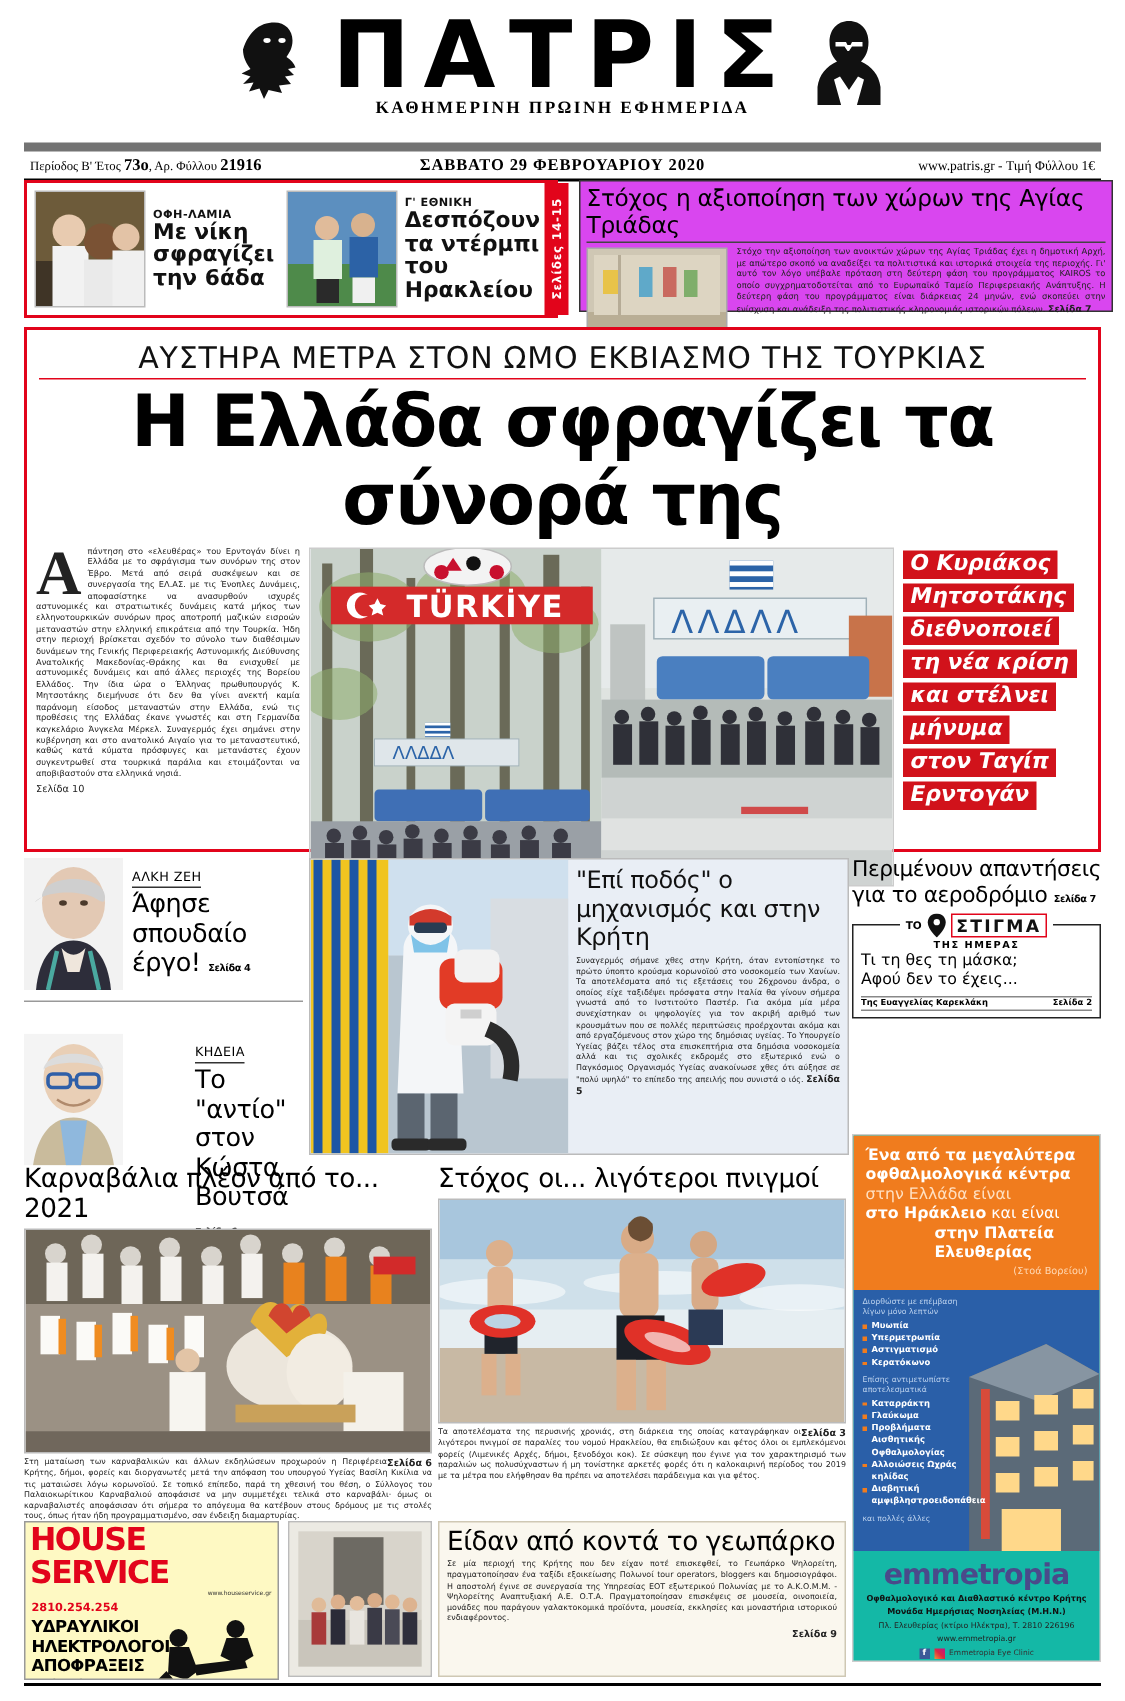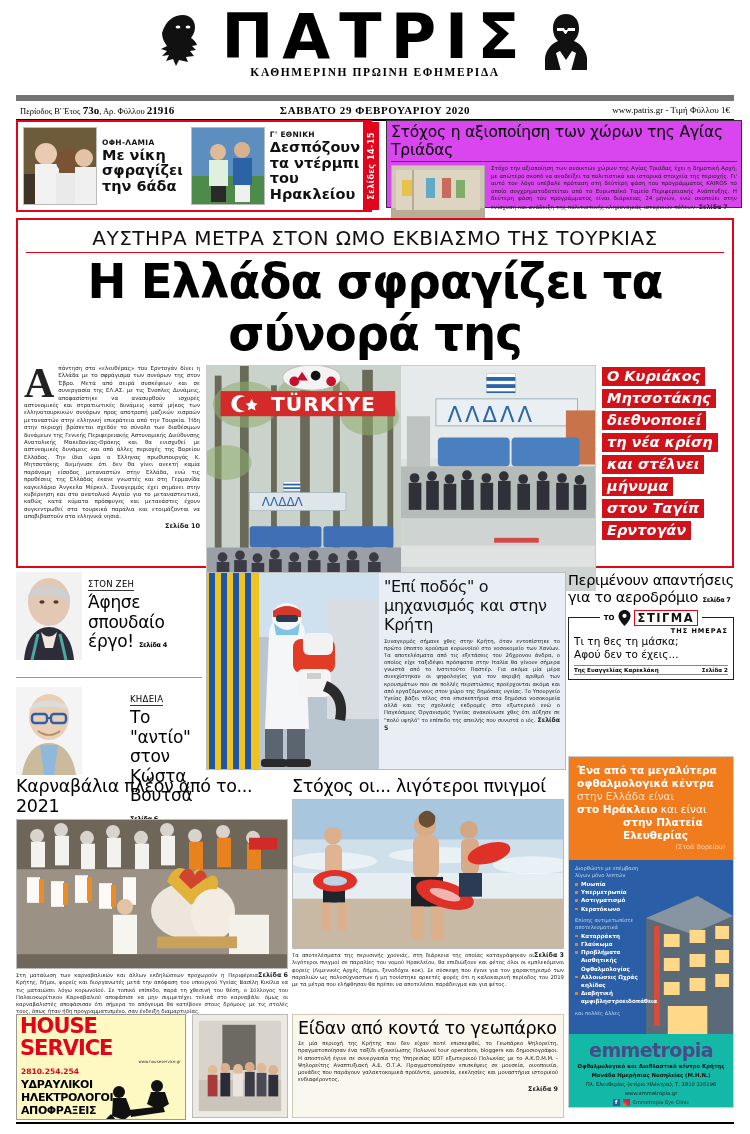--- a/index.html
+++ b/index.html
@@ -37,50 +37,50 @@
   .pg{font-weight:bold;font-size:6.2px;}
 
   
   .mainbox{position:absolute;left:16px;top:218px;width:718px;height:350px;border:2.2px solid #e2041b;box-sizing:border-box;background:#fff;}
   .over{font-size:20px;letter-spacing:.5px;text-align:center;padding:6px 0 2px;color:#111;}
   .ovrule{height:1px;background:#e2041b;margin:0 8px;}
   .mainhead{font-size:48px;font-weight:bold;text-align:center;line-height:52px;letter-spacing:-1px;padding:2px 0 6px;font-family:"DejaVu Sans","Liberation Sans",sans-serif;transform:scaleX(.97);}
   .mainrow{display:flex;padding:0 6px 6px;gap:6px;height:232px;box-sizing:border-box;}
   .lead{width:176px;font-size:5.5px;line-height:7.4px;text-align:justify;color:#222;position:relative;}
   .lead .drop{float:left;font-size:42px;line-height:33px;font-weight:bold;padding:2px 4px 0 0;font-family:"Liberation Serif","DejaVu Serif",serif;}
-  .lead .endpg{display:block;text-align:right;font-weight:bold;font-size:6.5px;margin-top:2px;}
+  .lead .endpg{display:block;text-align:left;font-weight:normal;font-size:6.5px;margin-top:2px;}
   .mainphoto{flex:1;position:relative;overflow:hidden;border:1px solid #ccc;}
   .sidebar-red{width:124px;display:flex;flex-direction:column;gap:3px;align-items:flex-start;padding-top:2px;}
   .sidebar-red span{background:#d1121b;color:#fff;font-style:italic;font-weight:bold;font-size:14.5px;line-height:17px;padding:1px 5px;white-space:nowrap;}
 
   
   .mid-left{position:absolute;left:16px;top:572px;width:186px;height:196px;}
   .person{display:flex;gap:6px;height:95px;}
-  .person + .person{border-top:1px solid #999;padding-top:9px;margin-top:10px;height:92px;gap:48px;}
+  .person + .person{border-top:1px solid #999;padding-top:21px;margin-top:0;height:92px;gap:48px;}
   .p-photo{width:66px;height:88px;flex:none;overflow:hidden;position:relative;}
   .p-txt{flex:1;}
   .p-kick{font-size:8.5px;font-weight:normal;letter-spacing:.3px;border-bottom:1px solid #333;display:inline-block;padding-bottom:1px;margin-bottom:2px;}
   .p-head{font-size:17px;line-height:19.5px;letter-spacing:-.3px;}
   .p-head .pgs{font-size:6.5px;font-weight:bold;vertical-align:baseline;}
 
   .mid-center{position:absolute;left:206px;top:572px;width:358px;height:196px;border:1px solid #bbb;overflow:hidden;background:#e9eef5;}
   .mc-photo{position:absolute;left:0;top:0;width:172px;height:196px;overflow:hidden;}
   .mc-right{position:absolute;left:172px;top:0;width:186px;height:196px;padding:4px 5px;box-sizing:border-box;}
   .mc-head{font-size:16px;line-height:19px;color:#111;letter-spacing:-.3px;}
   .mc-body{font-size:5.3px;line-height:7.1px;text-align:justify;color:#222;margin-top:4px;}
 
   .mid-right{position:absolute;left:568px;top:572px;width:166px;height:196px;}
   .mr-head{font-size:14.5px;line-height:17px;letter-spacing:-.3px;}
   .mr-head .pgs{font-size:6.5px;font-weight:bold;}
   .stigma{margin-top:8px;border:1px solid #222;padding:6px 5px 4px;position:relative;}
   .st-top{display:flex;align-items:center;justify-content:center;gap:3px;margin-top:-14px;background:#fff;width:fit-content;margin-left:auto;margin-right:auto;padding:0 4px;}
   .st-to{font-size:7px;font-weight:bold;}
   .pin{width:13px;height:16px;position:relative;}
   .st-word{border:1.6px solid #e2041b;color:#111;font-weight:bold;font-size:11.5px;letter-spacing:1.5px;padding:0 3px;}
-  .st-sub{text-align:right;font-size:6.5px;font-weight:bold;letter-spacing:1px;margin-top:1px;}
+  .st-sub{text-align:center;font-size:6.5px;font-weight:bold;letter-spacing:1px;margin-top:1px;}
   .st-line{text-align:left;font-size:10.5px;line-height:13px;}
   .st-foot{display:flex;justify-content:space-between;border-top:1px solid #888;border-bottom:1px solid #888;margin-top:4px;padding:1px 0;font-size:5.6px;font-weight:bold;}
 
   
   .low-left{position:absolute;left:16px;top:776px;width:272px;height:228px;}
   .low-center{position:absolute;left:292px;top:776px;width:272px;height:228px;}
   .low-head{font-size:17.5px;letter-spacing:-.3px;line-height:20px;margin-bottom:3px;}
   .low-photo{width:100%;height:150px;border:1px solid #bbb;box-sizing:border-box;overflow:hidden;position:relative;}
   .low-body{font-size:5.3px;line-height:7.3px;text-align:justify;color:#222;margin-top:3px;}
   .low-body .endpg{float:right;font-weight:bold;font-size:6.4px;}
@@ -369,21 +369,21 @@
           <ellipse cx="33" cy="30" rx="21" ry="24" fill="#e3c9b4"></ellipse>
           <path d="M12 26c0-16 42-16 42 0 0 6-4 2-8 0-9-4-25-4-34 0-4 2-8 6 0 0z" fill="#cfcfcf"></path>
           <path d="M8 88c2-22 12-33 25-33s23 11 25 33z" fill="#2d2d3a"></path>
           <path d="M25 60q8 9 16 0l-4 16h-8z" fill="#efe6dc"></path>
           <path d="M22 62l-6 26M44 62l6 26" stroke="#4aa9a0" stroke-width="3" fill="none"></path>
           <ellipse cx="26" cy="30" rx="2.6" ry="1.8" fill="#4b3a2c"></ellipse>
             <ellipse cx="40" cy="30" rx="2.6" ry="1.8" fill="#4b3a2c"></ellipse>
         </svg>
       </div>
       <div class="p-txt">
-        <div class="p-kick">ΣΤΟΝ ΖΕΗ</div>
+        <div class="p-kick">ΑΛΚΗ ΖΕΗ</div>
         <div class="p-head"><span>Άφησε σπουδαίο έργο!</span>
           <span class="pgs">Σελίδα 4</span>
         </div>
       </div>
     </div>
     <div class="person">
       <div class="p-photo">
         <svg class="ph" viewBox="0 0 66 88" preserveAspectRatio="none">
           <rect width="66" height="88" fill="#f4f4f4"></rect>
           <ellipse cx="33" cy="30" rx="20" ry="23" fill="#e9cfb6"></ellipse>

